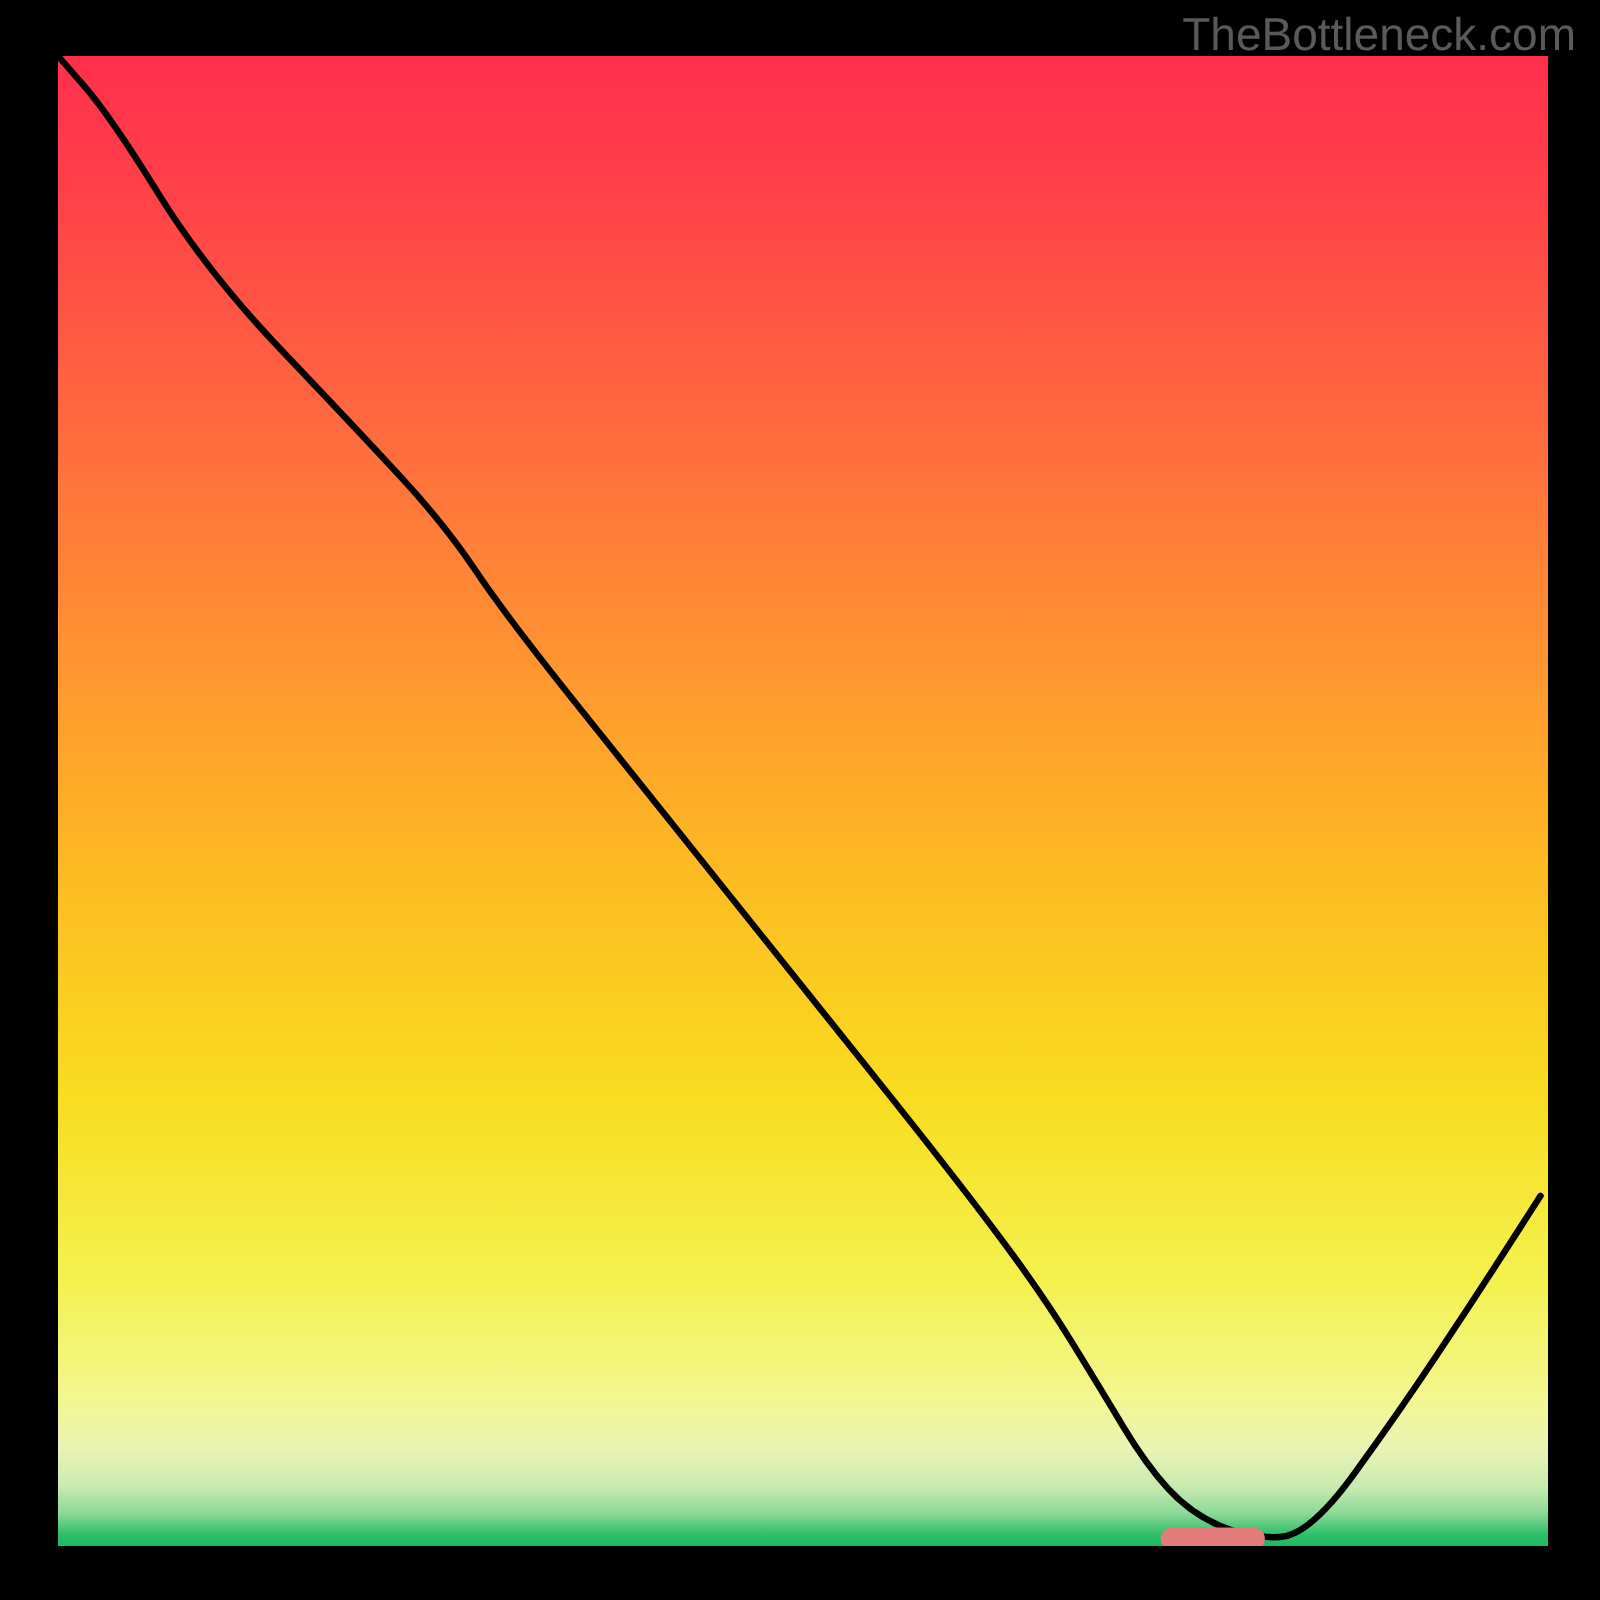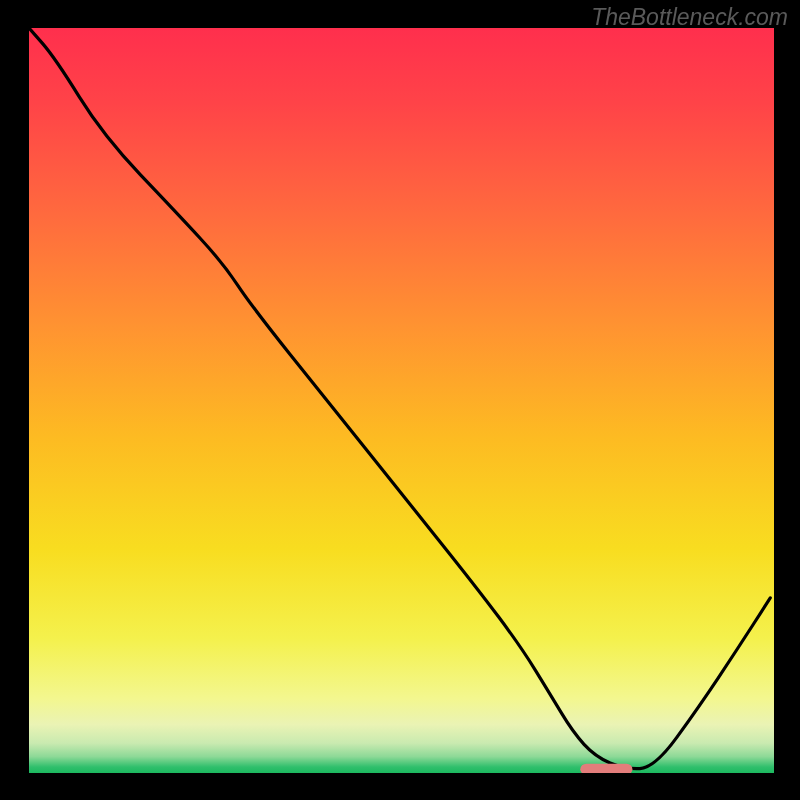--- a/index.html
+++ b/index.html
@@ -12,21 +12,20 @@
     font-family: Arial, sans-serif;
   }
   .watermark {
     position: absolute;
     top: 4px;
     right: 12px;
     color: #5a5a5a;
     font-size: 23px;
     font-weight: 500;
     z-index: 10;
-    font-style: italic;
   }
   .plot-area {
     position: absolute;
     left: 29px;
     top: 28px;
     width: 745px;
     height: 745px;
     overflow: hidden;
   }
   .plot-area svg {

